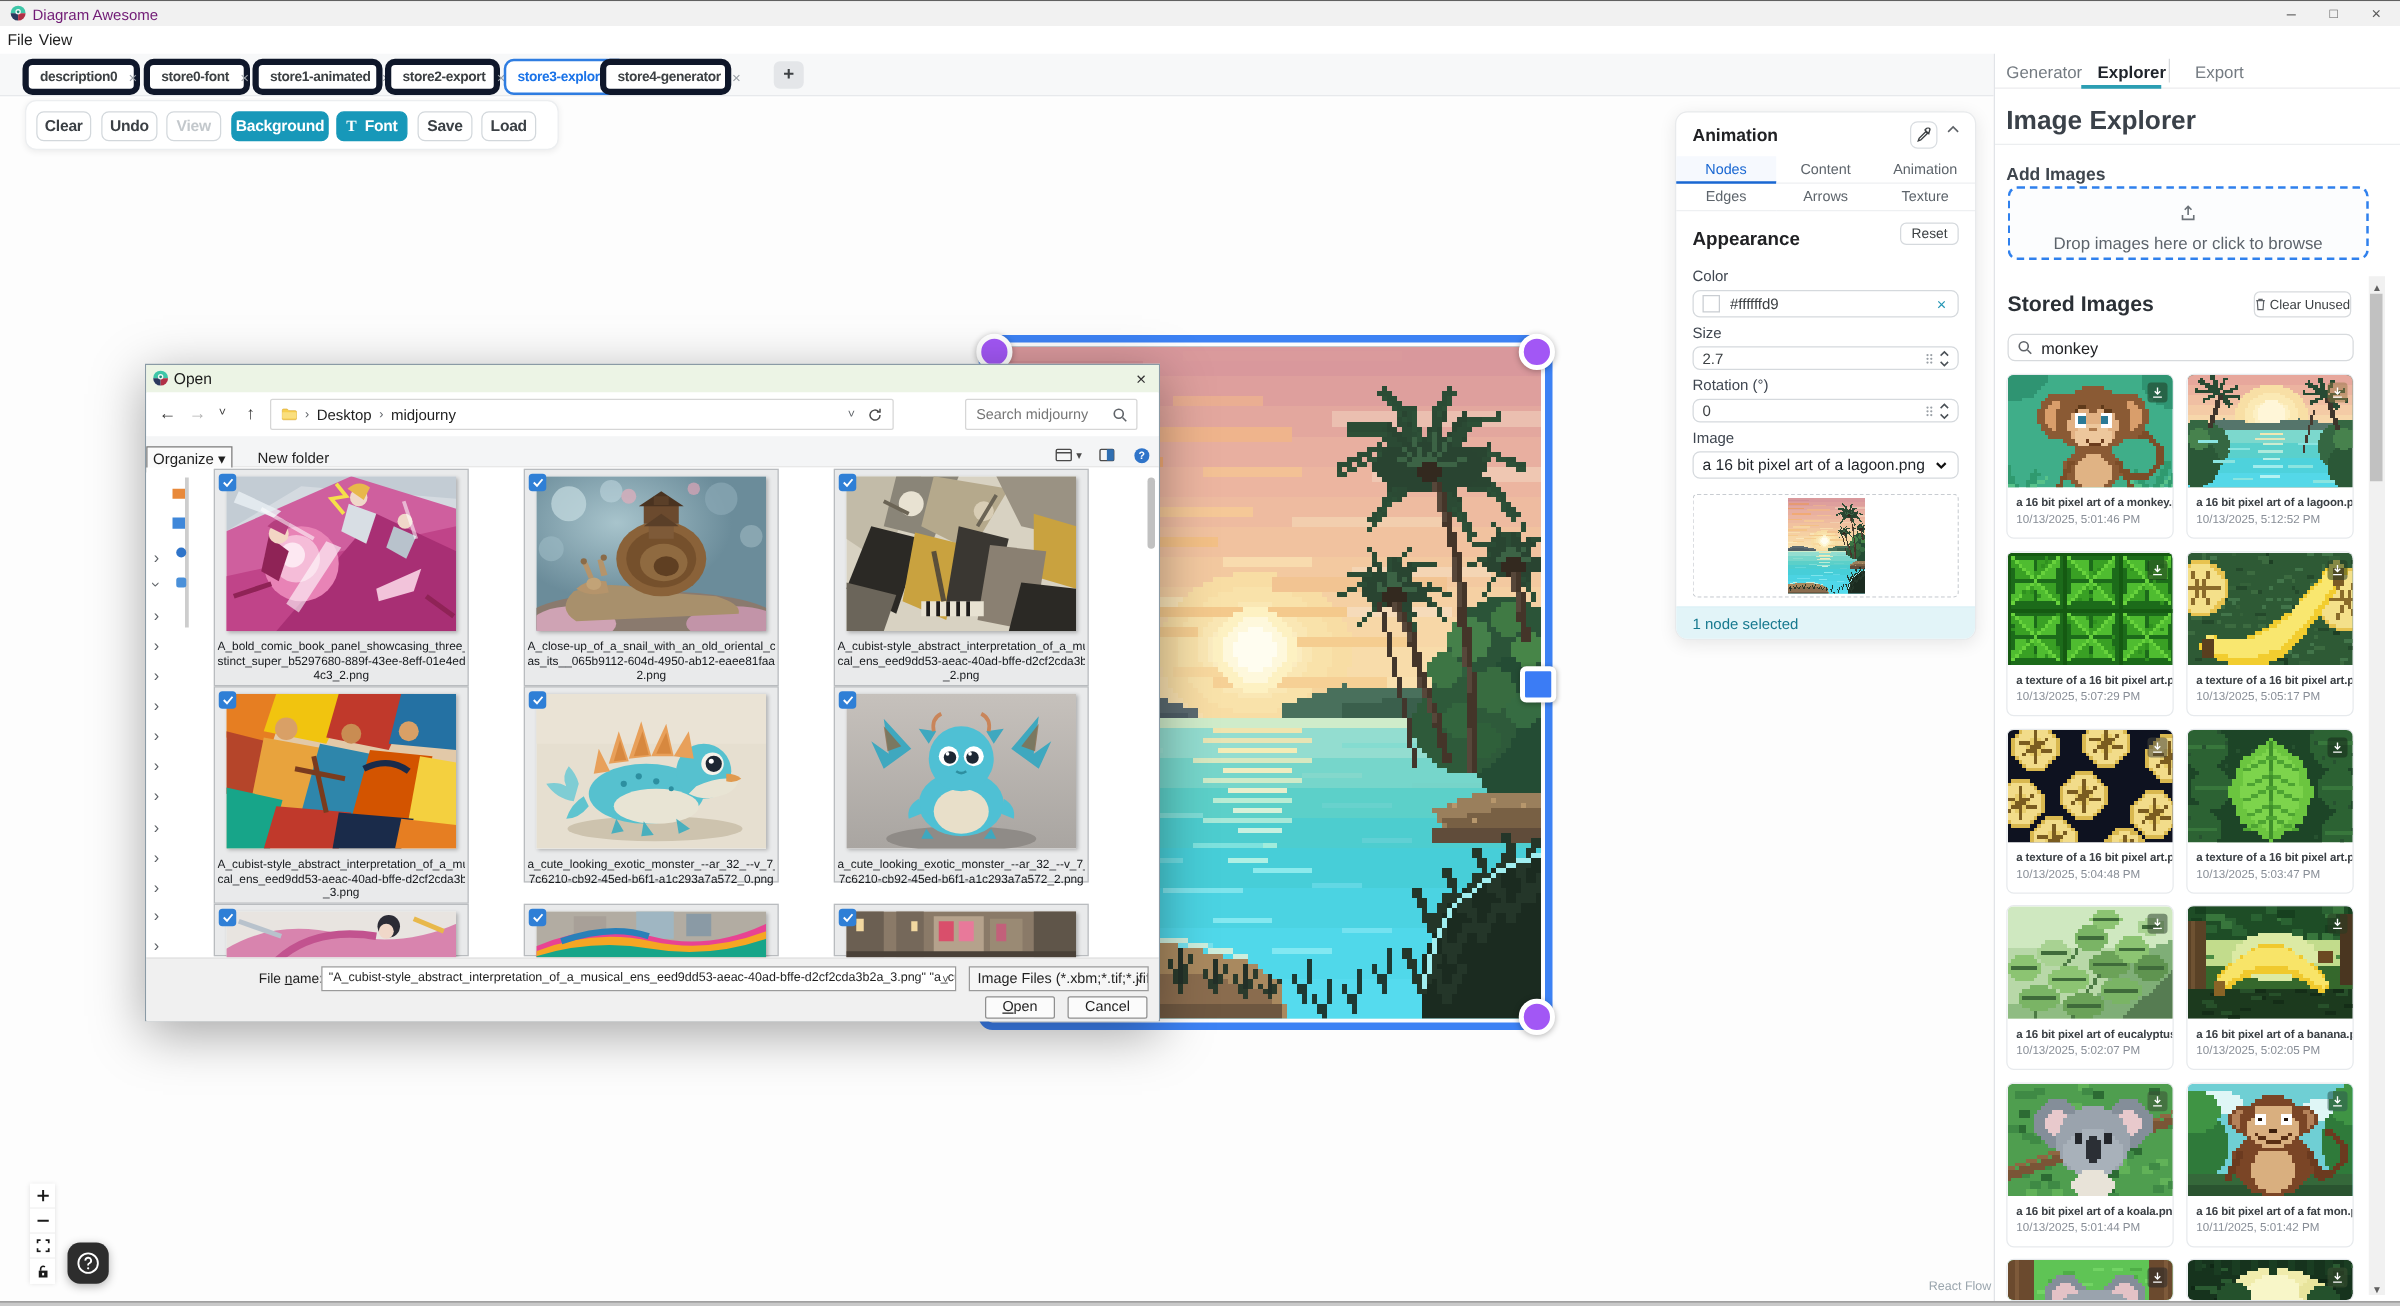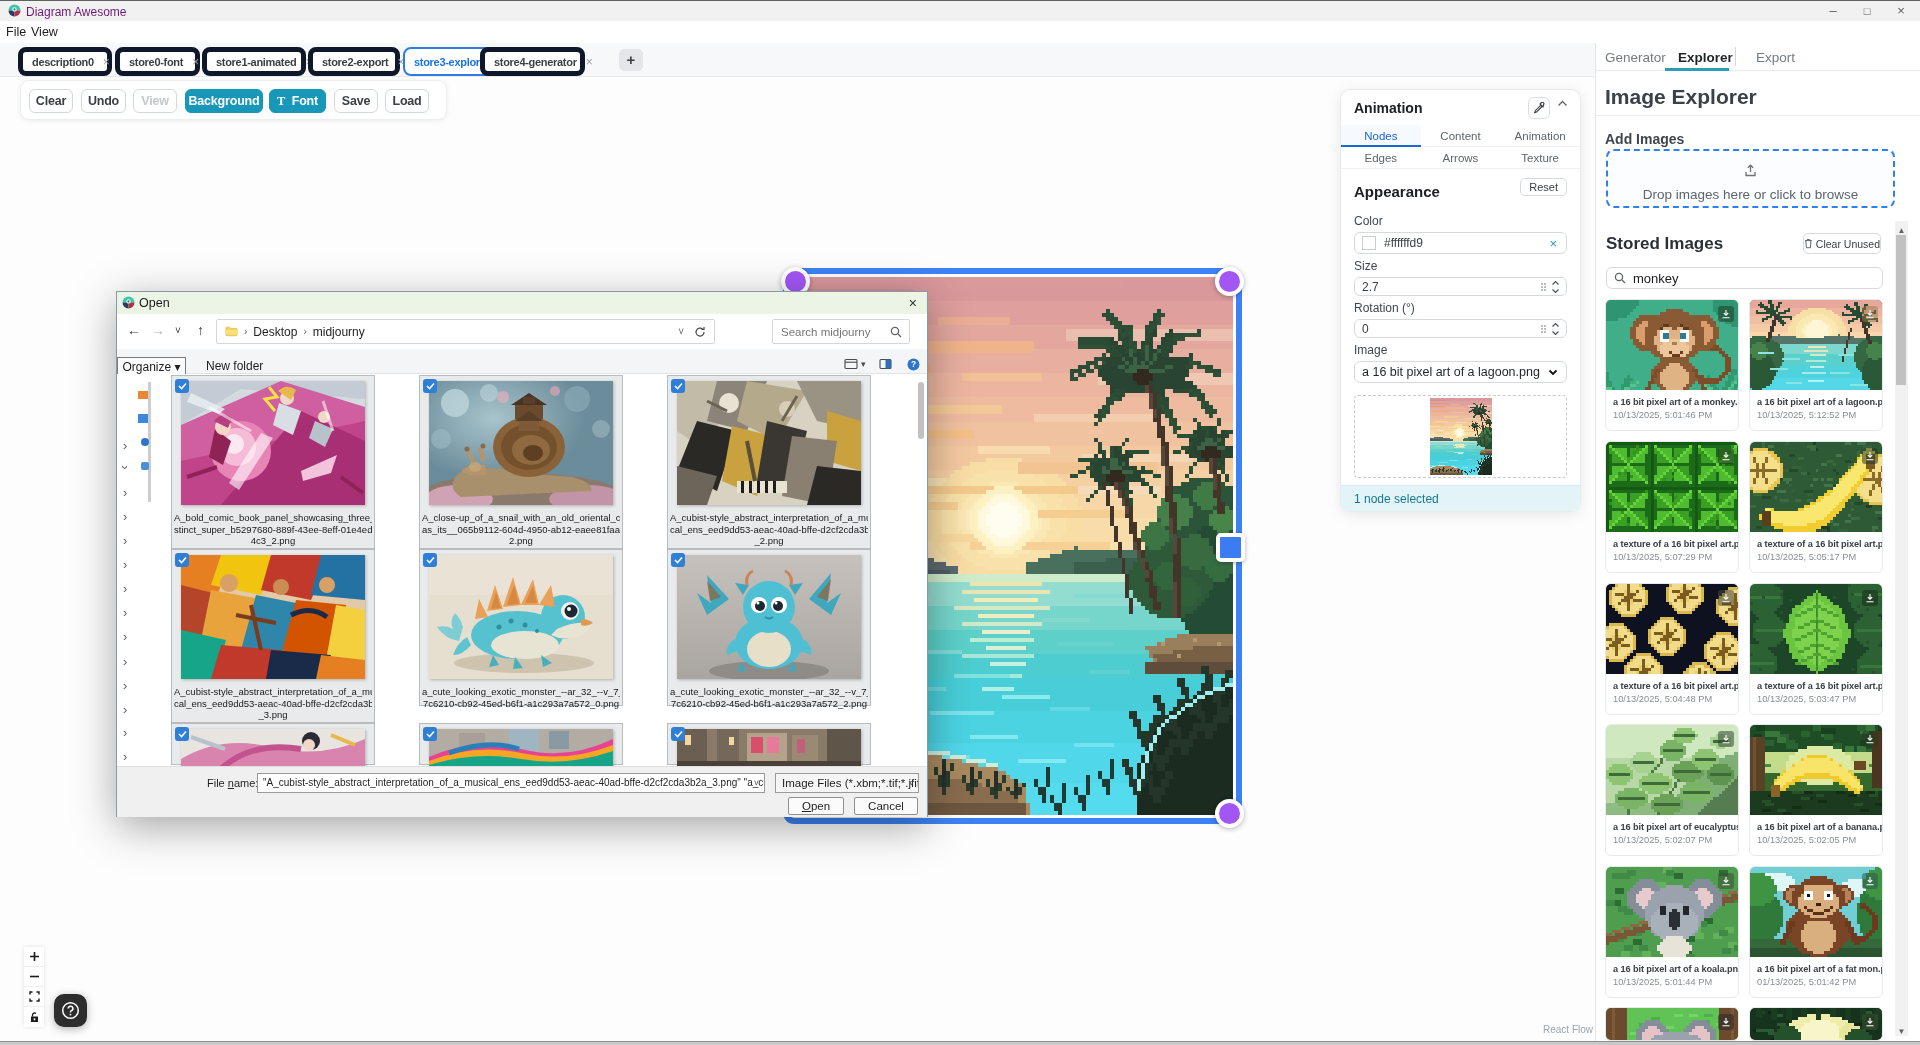--- a/index.html
+++ b/index.html
@@ -740,21 +740,21 @@
           <path fill="#35683a" d="M0 24h10v1H0zM12 24h1v1H12zM33 24h1v1H33zM39 24h6v1H39zM0 25h10v1H0zM12 25h2v1H12zM32 25h3v1H32zM37 25h8v1H37zM0 26h15v1H0zM31 26h14v1H31z"></path>
           <path fill="#2a5430" d="M0 27h16v1H0zM30 27h15v1H30zM0 28h17v1H0zM29 28h16v1H29zM0 29h20v1H0zM26 29h19v1H26z"></path>
         </svg>
         <div class="dlb" style="background:rgba(45,90,80,.55)">
           <svg width="10" height="10" viewBox="0 0 10 10" fill="none">
             <path d="M5 1v5M2.8 4l2.2 2.3L7.2 4M1.5 8.7h7" stroke="#fff" stroke-width="1.1"></path>
           </svg>
         </div>
       </div>
 <div class="ct">a 16 bit pixel art of a fat mon.png</div>
-      <div class="cd">01/13/2025, 5:01:42 PM</div>
+      <div class="cd">10/11/2025, 5:01:42 PM</div>
     </div>
     <div class="card" style="left:1605px;top:1007px;height:34px">
 <div class="cimg" style="height:34px">
         <svg viewBox="0 0 45 13" width="134" height="39" preserveAspectRatio="none" shape-rendering="crispEdges">
           <rect width="45" height="13" fill="#5fc455"></rect>
           <path fill="#6b4a2e" d="M0 0h2v1H0zM3 0h4v1H3zM38 0h4v1H38zM43 0h2v1H43zM0 1h2v1H0zM3 1h4v1H3zM38 1h4v1H38zM43 1h2v1H43zM0 2h2v1H0zM3 2h4v1H3zM38 2h4v1H38zM43 2h2v1H43zM0 3h2v1H0zM3 3h4v1H3zM38 3h4v1H38zM43 3h2v1H43zM0 4h2v1H0zM3 4h4v1H3zM38 4h4v1H38zM43 4h2v1H43zM0 5h2v1H0zM3 5h4v1H3zM38 5h4v1H38zM43 5h2v1H43zM0 6h2v1H0zM3 6h4v1H3zM38 6h4v1H38zM43 6h2v1H43zM0 7h2v1H0zM3 7h4v1H3zM38 7h4v1H38zM43 7h2v1H43zM0 8h2v1H0zM3 8h4v1H3zM38 8h4v1H38zM43 8h2v1H43zM0 9h2v1H0zM3 9h4v1H3zM38 9h4v1H38zM43 9h2v1H43zM0 10h2v1H0zM3 10h4v1H3zM38 10h4v1H38zM43 10h2v1H43zM0 11h2v1H0zM3 11h4v1H3zM38 11h4v1H38zM43 11h2v1H43zM0 12h2v1H0zM3 12h4v1H3zM38 12h4v1H38zM43 12h2v1H43z"></path>
           <path fill="#7e5a3a" d="M2 0h1v1H2zM42 0h1v1H42zM2 1h1v1H2zM42 1h1v1H42zM2 2h1v1H2zM42 2h1v1H42zM2 3h1v1H2zM42 3h1v1H42zM2 4h1v1H2zM42 4h1v1H42zM2 5h1v1H2zM42 5h1v1H42zM2 6h1v1H2zM42 6h1v1H42zM2 7h1v1H2zM42 7h1v1H42zM2 8h1v1H2zM42 8h1v1H42zM2 9h1v1H2zM42 9h1v1H42zM2 10h1v1H2zM42 10h1v1H42zM2 11h1v1H2zM42 11h1v1H42zM2 12h1v1H2zM42 12h1v1H42z"></path>
           <path fill="#72d464" d="M23 2h3v1H23zM28 2h3v1H28zM37 5h1v1H37zM20 6h3v1H20zM8 8h2v1H8zM35 12h1v1H35z"></path>
           <path fill="#4fae47" d="M33 2h3v1H33zM15 3h3v1H15zM34 4h1v1H34zM11 5h1v1H11z"></path>
           <path fill="#848e99" d="M13 4h5v1H13zM29 4h5v1H29zM12 5h7v1H12zM28 5h7v1H28zM11 6h3v1H11zM17 6h3v1H17zM27 6h3v1H27zM33 6h3v1H33zM10 7h3v1H10zM18 7h3v1H18zM26 7h3v1H26zM34 7h3v1H34zM10 8h2v1H10zM35 8h2v1H35zM10 9h2v1H10zM35 9h2v1H35zM10 10h2v1H10zM35 10h2v1H35zM11 11h2v1H11zM34 11h2v1H34zM12 12h2v1H12zM33 12h2v1H33z"></path>

